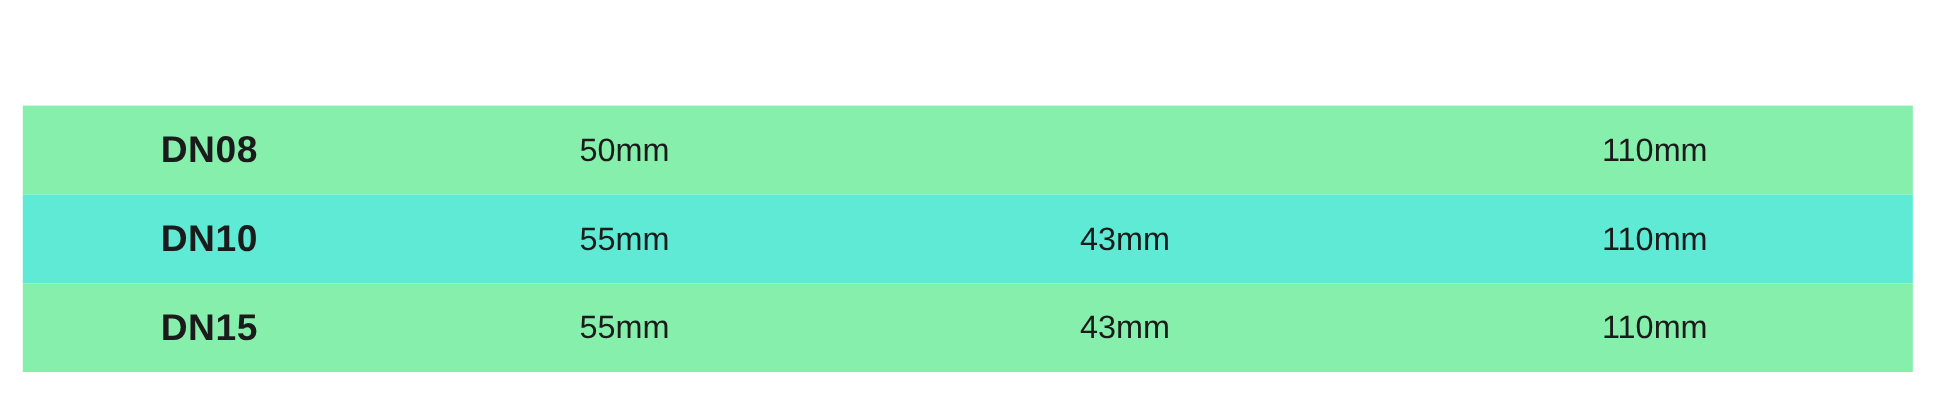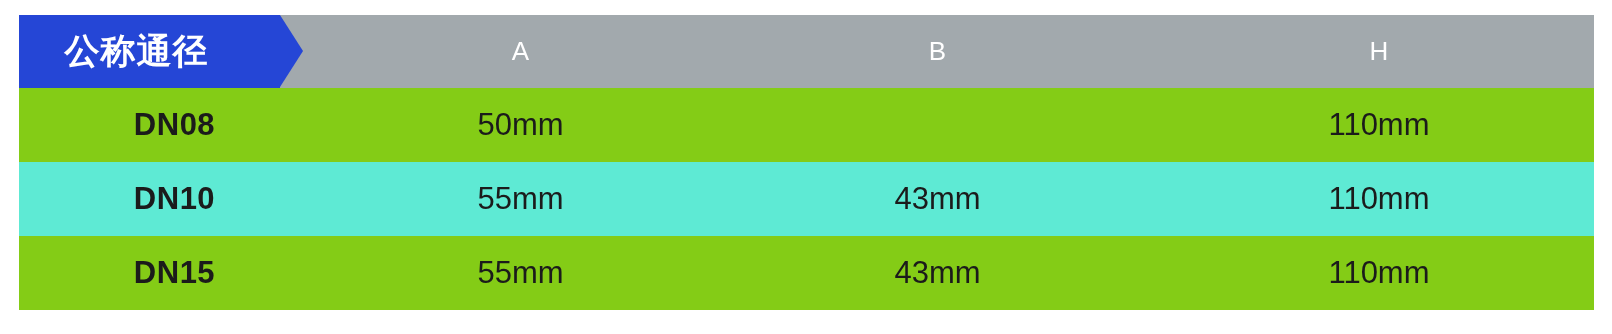--- a/index.html
+++ b/index.html
@@ -89,64 +89,50 @@
     font-weight: normal;
   }
 
   
   .spec-row {
     position: absolute;
     left: 0;
     width: 1575px;
     height: 74px;
   }
-  .row-odd  { background: #84cc16; }
+  .row-odd  { background: #86efac; }
   .row-even { background: #5eead4; }
 
   .cell {
     position: absolute;
     top: 0;
     height: 74px;
     display: flex;
     align-items: center;
     justify-content: center;
     color: #1b1b1b;
-    font-size: 31px;
+    font-size: 27px;
   }
   .cell-dn {
     font-size: 31px;
     font-weight: bold;
     letter-spacing: 0.5px;
   }
 
   
   .col-dn { left: 0;     width: 311px; }
   .col-a  { left: 311px; width: 381px; }
   .col-b  { left: 692px; width: 453px; }
   .col-h  { left: 1145px; width: 430px; }
 </style>
 </head>
 <body>
 
 <div class="spec-table">
 
-  <div class="spec-header">
-
-    <div class="tag-wrap">
-      <div class="tag-body"></div>
-      <div class="tag-point"></div>
-      <div class="tag-label">公称通径</div>
-    </div>
-
-    <div class="head-cell col-a">A</div>
-
-    <div class="head-cell col-b">B</div>
-
-    <div class="head-cell col-h">H</div>
-  </div>
 
   <div class="spec-row row-odd" style="top:73px;">
     <div class="cell cell-dn col-dn">DN08</div>
     <div class="cell col-a">50mm</div>
     <div class="cell col-h">110mm</div>
   </div>
 
   <div class="spec-row row-even" style="top:147px;">
     <div class="cell cell-dn col-dn">DN10</div>
     <div class="cell col-a">55mm</div>

